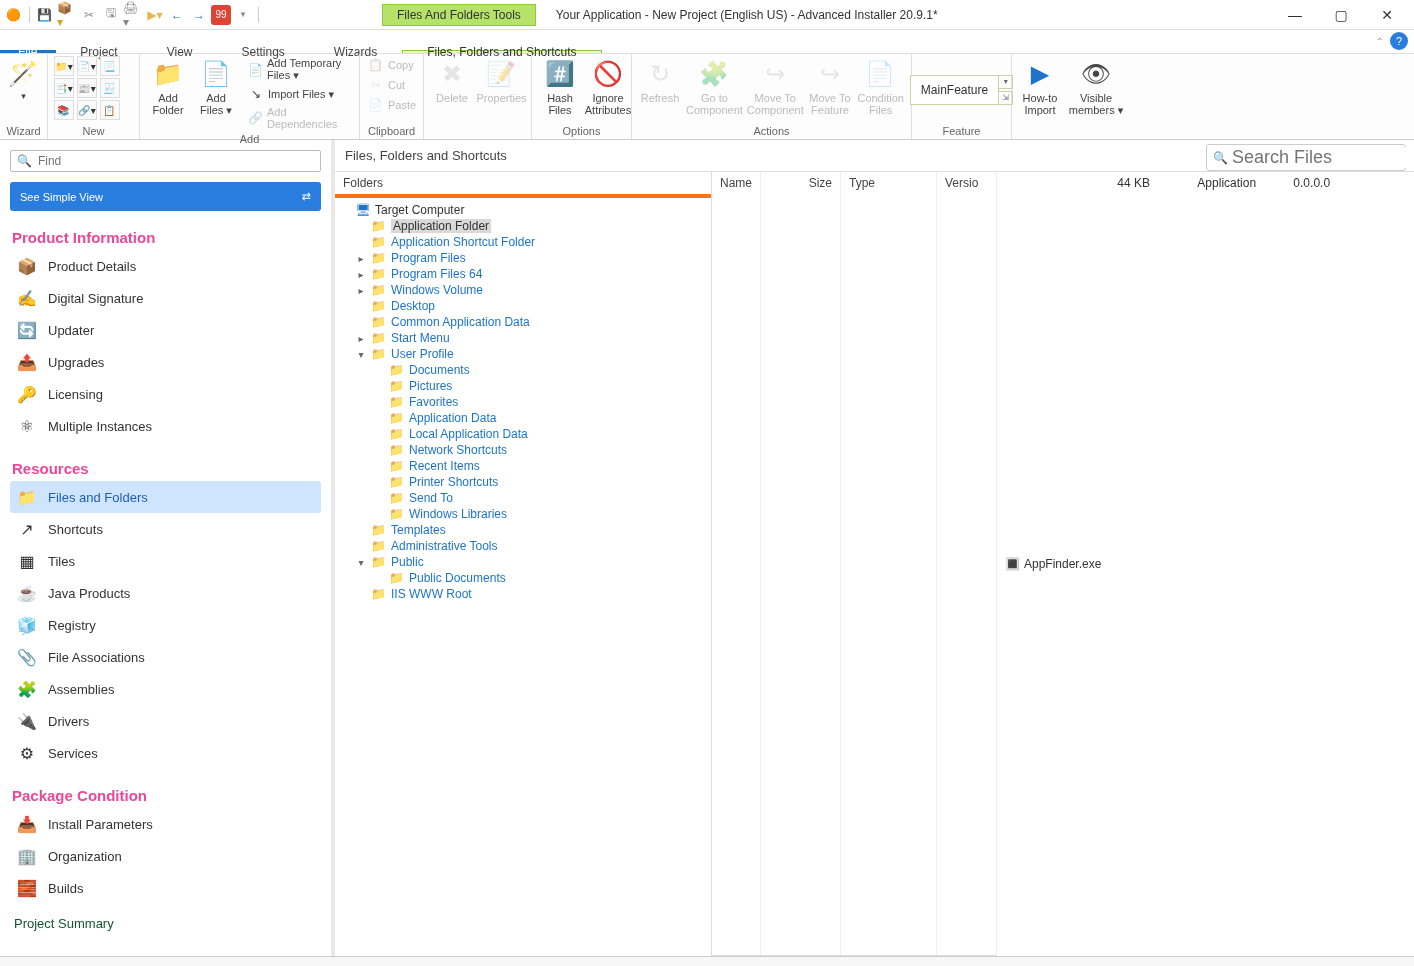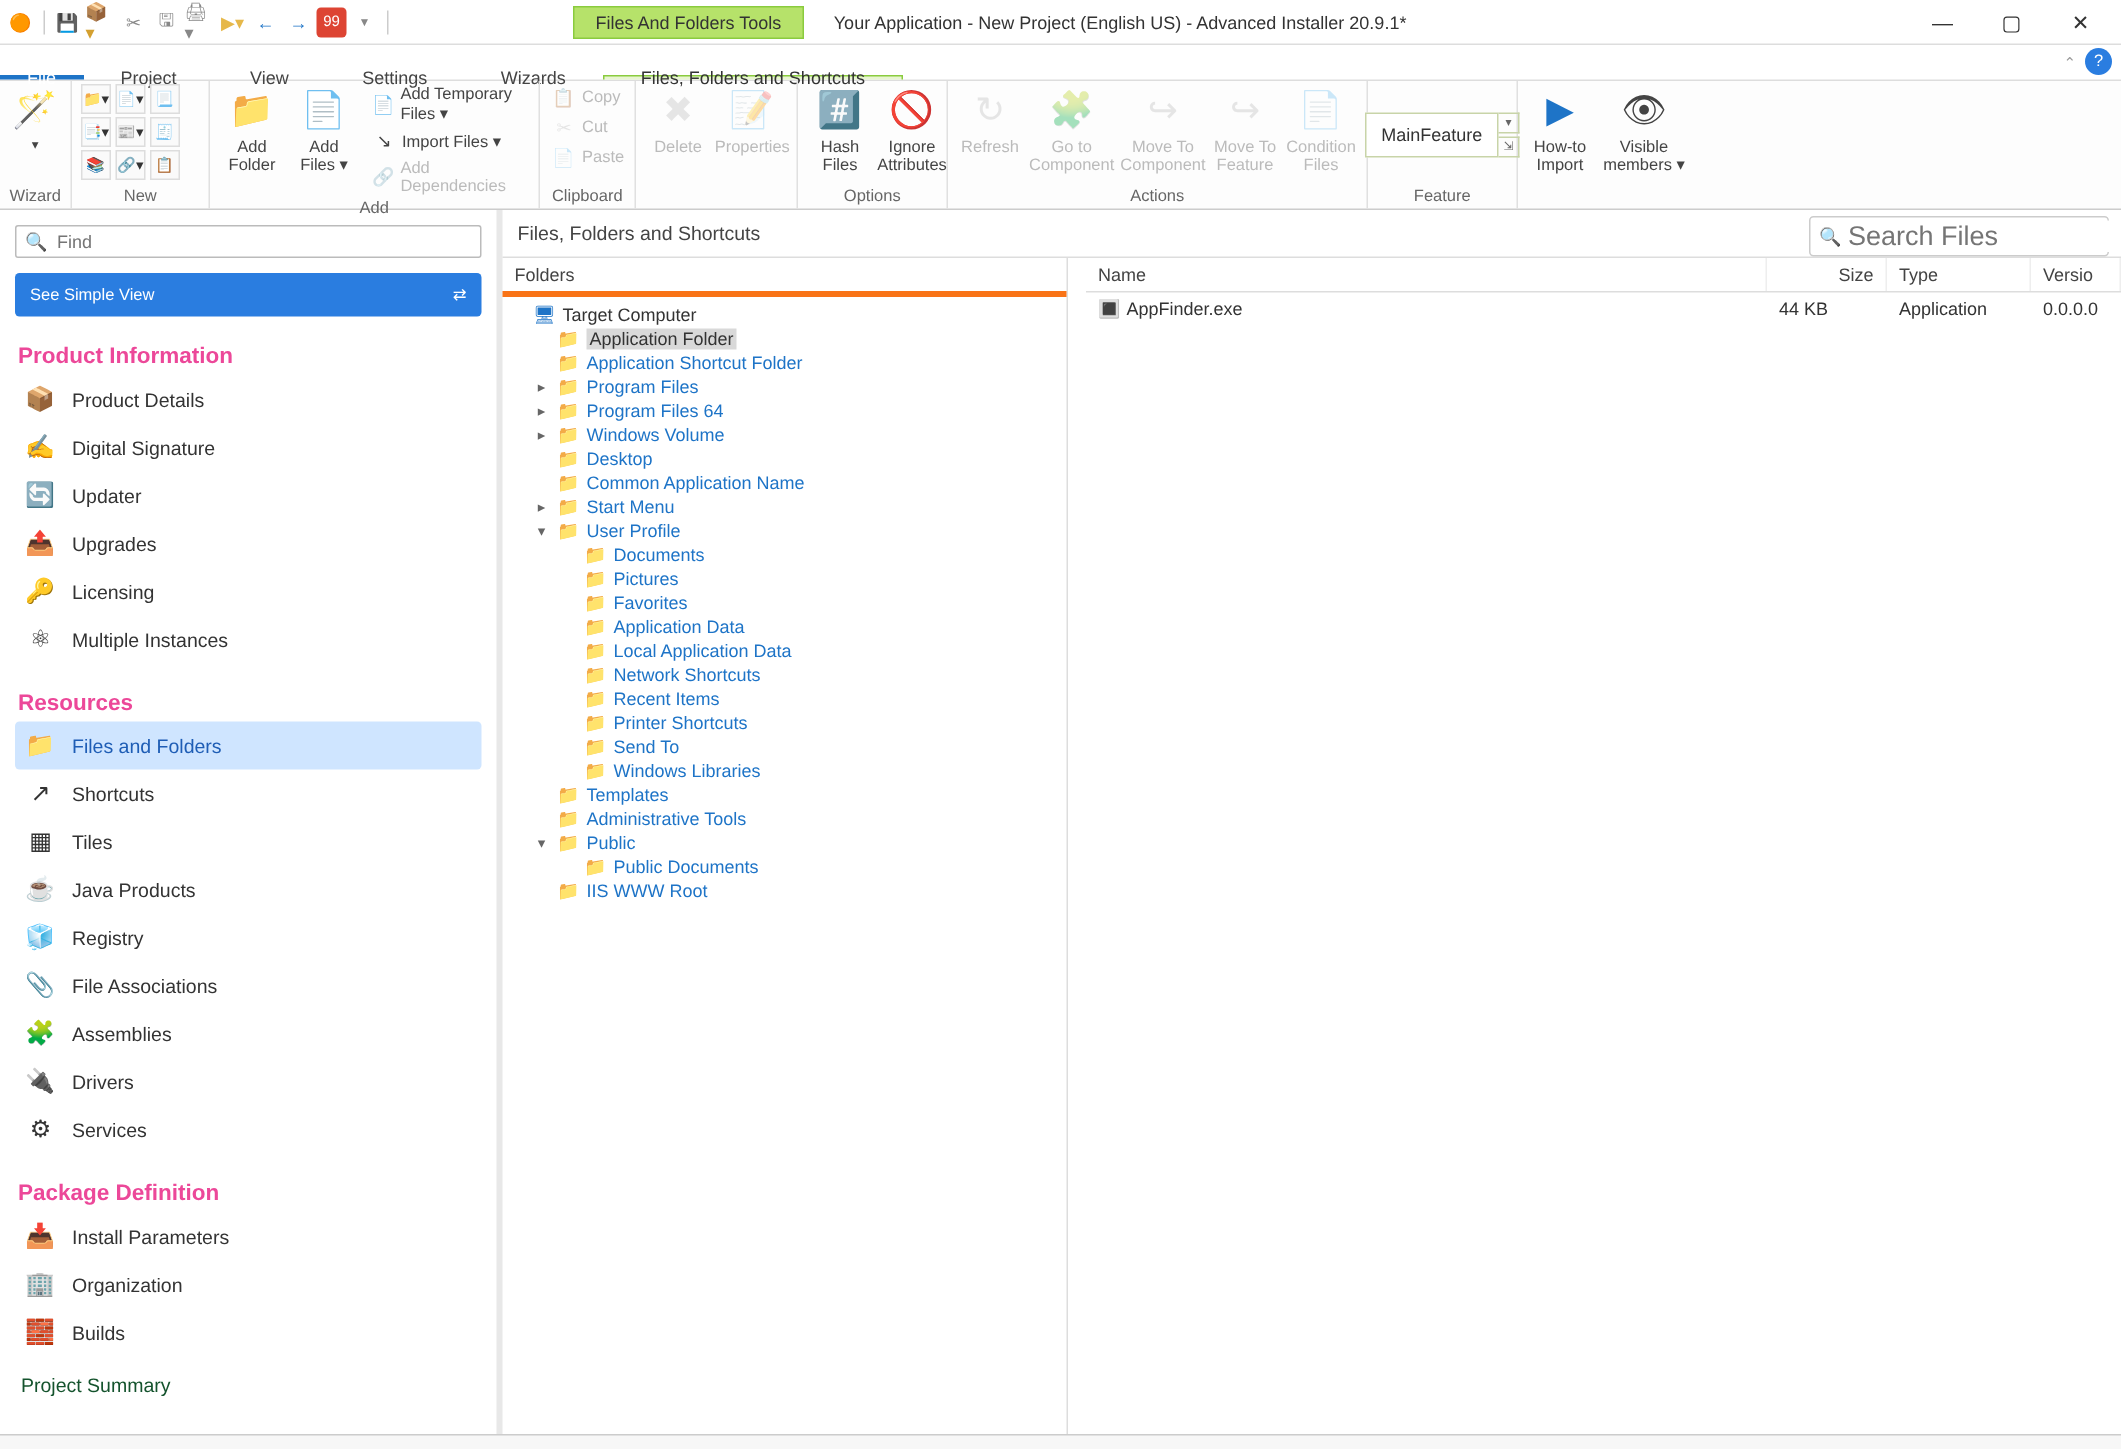--- a/index.html
+++ b/index.html
@@ -55,21 +55,21 @@
 .nav-item .nico { width: 22px; height: 22px; display: flex; align-items: center; justify-content: center; font-size: 16px; }
 .nav-item.selected { background: #cfe5ff; color: #1e5db5; }
 .project-summary { color: #14532d; font-size: 13px; padding: 6px 4px; margin-top: 6px; }
 
 
 .content-area { flex: 1; display: flex; flex-direction: column; }
 .content-title { padding: 8px 10px; font-size: 13px; color: #444; }
 .split { flex: 1; display: flex; border-top: 1px solid #ddd; }
 .folders-pane { width: 377px; border-right: 1px solid #ddd; display: flex; flex-direction: column; }
 .pane-header { border-bottom: 4px solid #f97316; padding: 4px 8px; font-size: 12px; color: #444; }
-.files-pane { flex: 1; display: flex; flex-direction: column; position: relative; margin-left: 12px; }
+.files-pane { flex: 1; display: flex; flex-direction: row; position: relative; }
 .search-files { position: absolute; right: 8px; top: -32px; border: 1px solid #ccc; border-radius: 3px; padding: 2px 6px; display: flex; align-items: center; gap: 4px; width: 200px; font-size: 12px; }
 .search-files input { border: none; outline: none; flex: 1; font-size: 18px; }
 .files-header { display: flex; border-bottom: 1px solid #ddd; font-size: 12px; color: #444; }
 .files-header .col { padding: 4px 8px; border-right: 1px solid #eee; }
 .col-name { flex: 1; }
 .col-size { width: 80px; text-align: right; }
 .col-type { width: 96px; }
 .col-version { width: 60px; }
 .file-row { display: flex; font-size: 12px; color: #333; padding: 2px 0; }
 .file-row .cell { padding: 2px 8px; }
@@ -383,21 +383,21 @@
           <span class="nico">🔌</span>
           <span>Drivers</span>
         </div>
       <div class="nav-item">
           <span class="nico">⚙</span>
           <span>Services</span>
         </div>
     </div>
 
     <div class="nav-section">
-      <div class="head">Package Definition</div>
+      <div class="head">Package Condition</div>
       <div class="nav-item">
           <span class="nico">📥</span>
           <span>Install Parameters</span>
         </div>
       <div class="nav-item">
           <span class="nico">🏢</span>
           <span>Organization</span>
         </div>
       <div class="nav-item">
           <span class="nico">🧱</span>
@@ -453,21 +453,21 @@
               <span class="lbl">Windows Volume</span>
             </div>
           <div class="tree-item ind-1">
               <span class="exp"></span>
               <span class="fico">📁</span>
               <span class="lbl">Desktop</span>
             </div>
           <div class="tree-item ind-1">
               <span class="exp"></span>
               <span class="fico">📁</span>
-              <span class="lbl">Common Application Name</span>
+              <span class="lbl">Common Application Data</span>
             </div>
           <div class="tree-item ind-1">
               <span class="exp">▸</span>
               <span class="fico">📁</span>
               <span class="lbl">Start Menu</span>
             </div>
           <div class="tree-item ind-1">
               <span class="exp">▾</span>
               <span class="fico">📁</span>
               <span class="lbl">User Profile</span>

